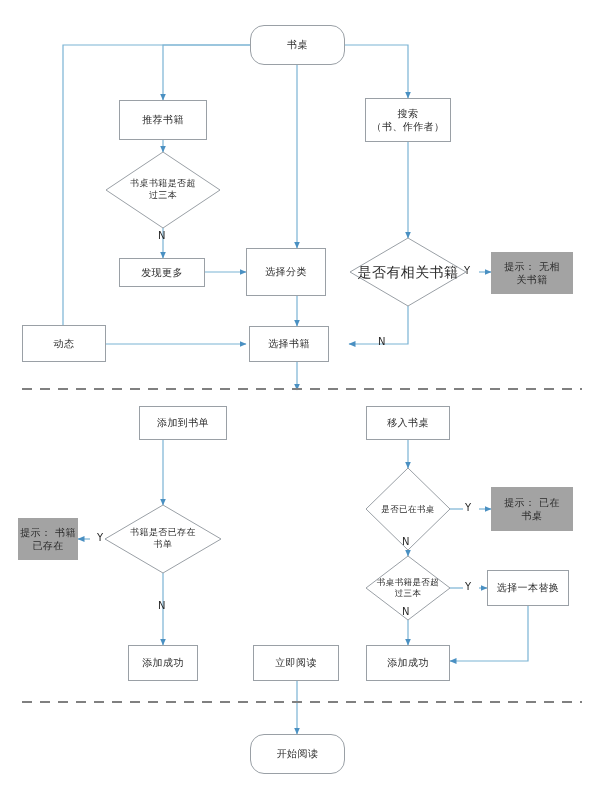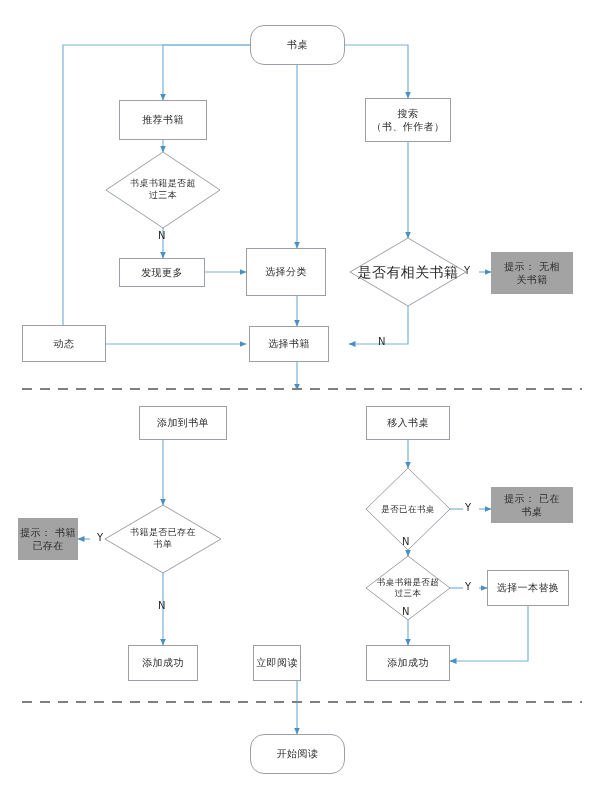--- a/index.html
+++ b/index.html
@@ -175,27 +175,27 @@
   <div class="node rect" style="left:119px; top:406px; width:88px; height:34px;margin-left:20px;">添加到书单</div>
 
   <div class="node diamond-label" style="left:108px; top:521px; width:110px; height:36px;">书籍是否已存在
 书单</div>
 
   <div class="node note" style="left:18px; top:518px; width:60px; height:42px;">提示： 书籍
 已存在</div>
 
   <div class="node rect" style="left:128px; top:645px; width:70px; height:36px;">添加成功</div>
 
-  <div class="node rect" style="left:253px; top:645px; width:48px; height:36px;">立即阅读</div>
+  <div class="node rect" style="left:253px; top:645px; width:86px; height:36px;">立即阅读</div>
 
   <div class="node rect" style="left:366px; top:406px; width:84px; height:34px;">移入书桌</div>
 
   <div class="node diamond-label" style="left:358px; top:501px; width:100px; height:18px; font-size:8.5px;text-align:right;">是否已在书桌</div>
 
-  <div class="node note" style="left:491px; top:487px; width:82px; height:36px;">提示： 已在
+  <div class="node note" style="left:491px; top:487px; width:82px; height:44px;">提示： 已在
 书桌</div>
 
   <div class="node diamond-label" style="left:356px; top:570px; width:104px; height:36px; font-size:8.5px;">书桌书籍是否超
 过三本</div>
 
   <div class="node rect" style="left:487px; top:570px; width:82px; height:36px;">选择一本替换</div>
 
   <div class="node rect" style="left:366px; top:645px; width:84px; height:36px;">添加成功</div>
 
   <div class="edge-label" style="left:97px; top:532px;">Y</div>

